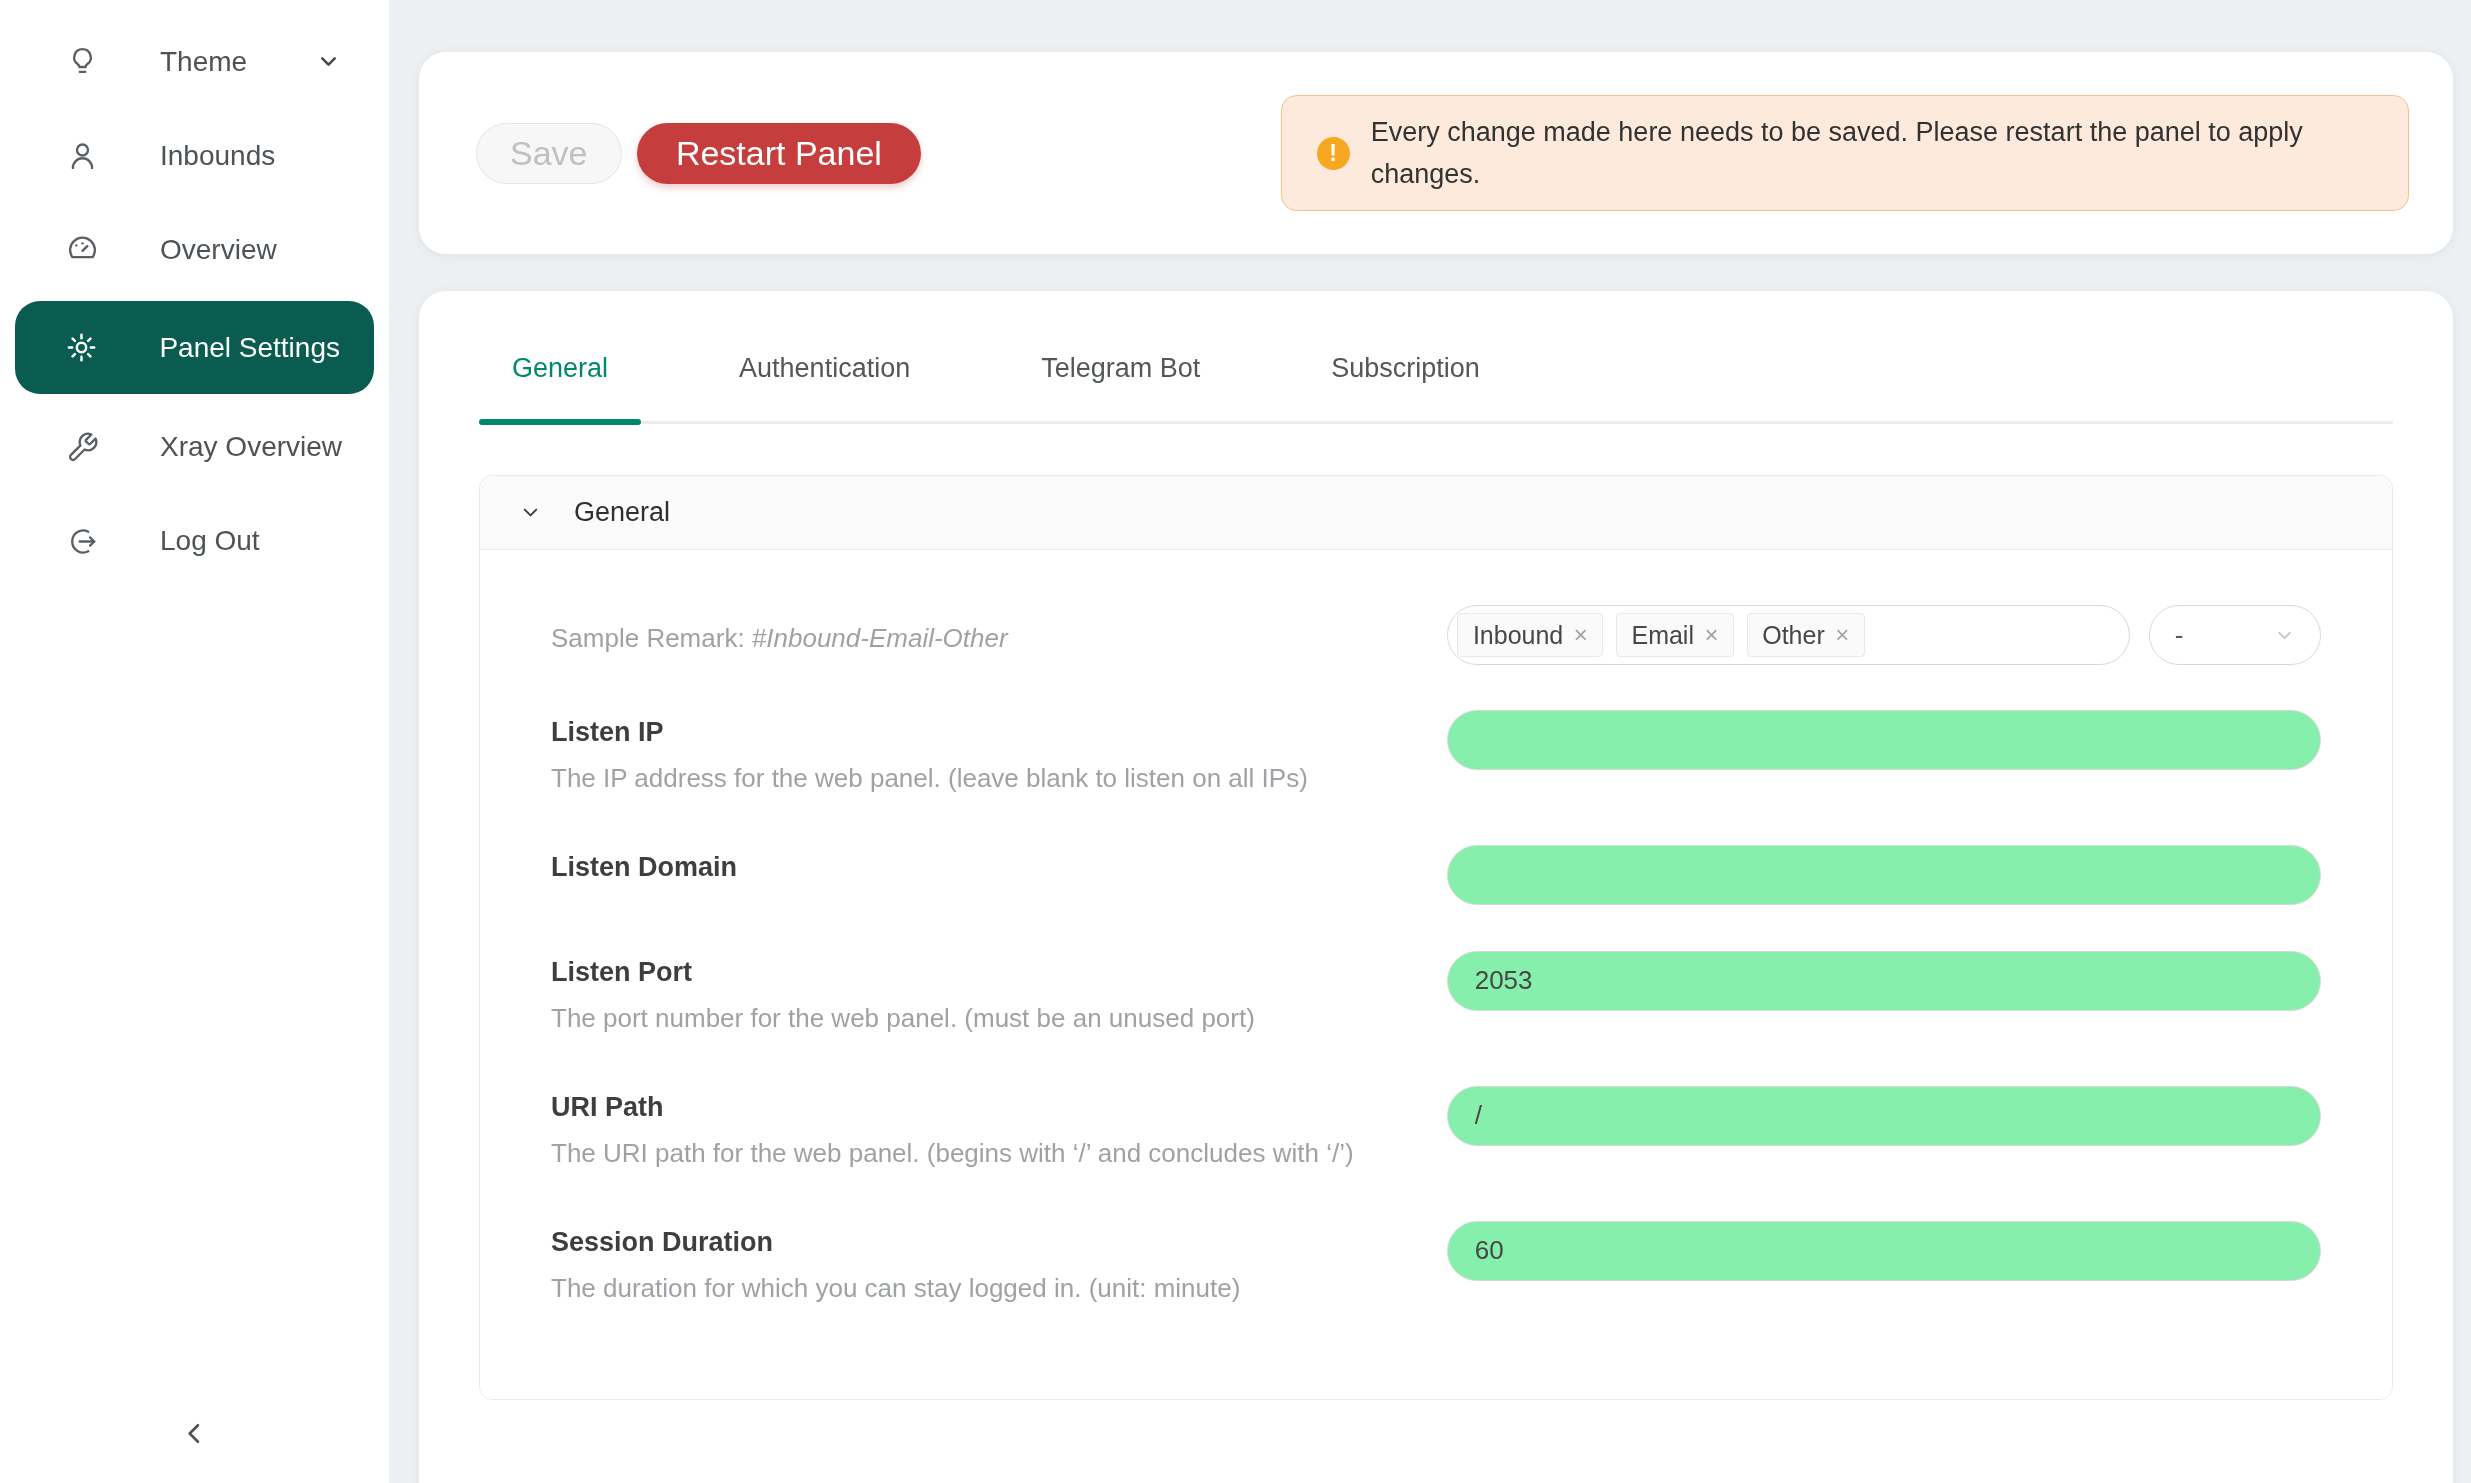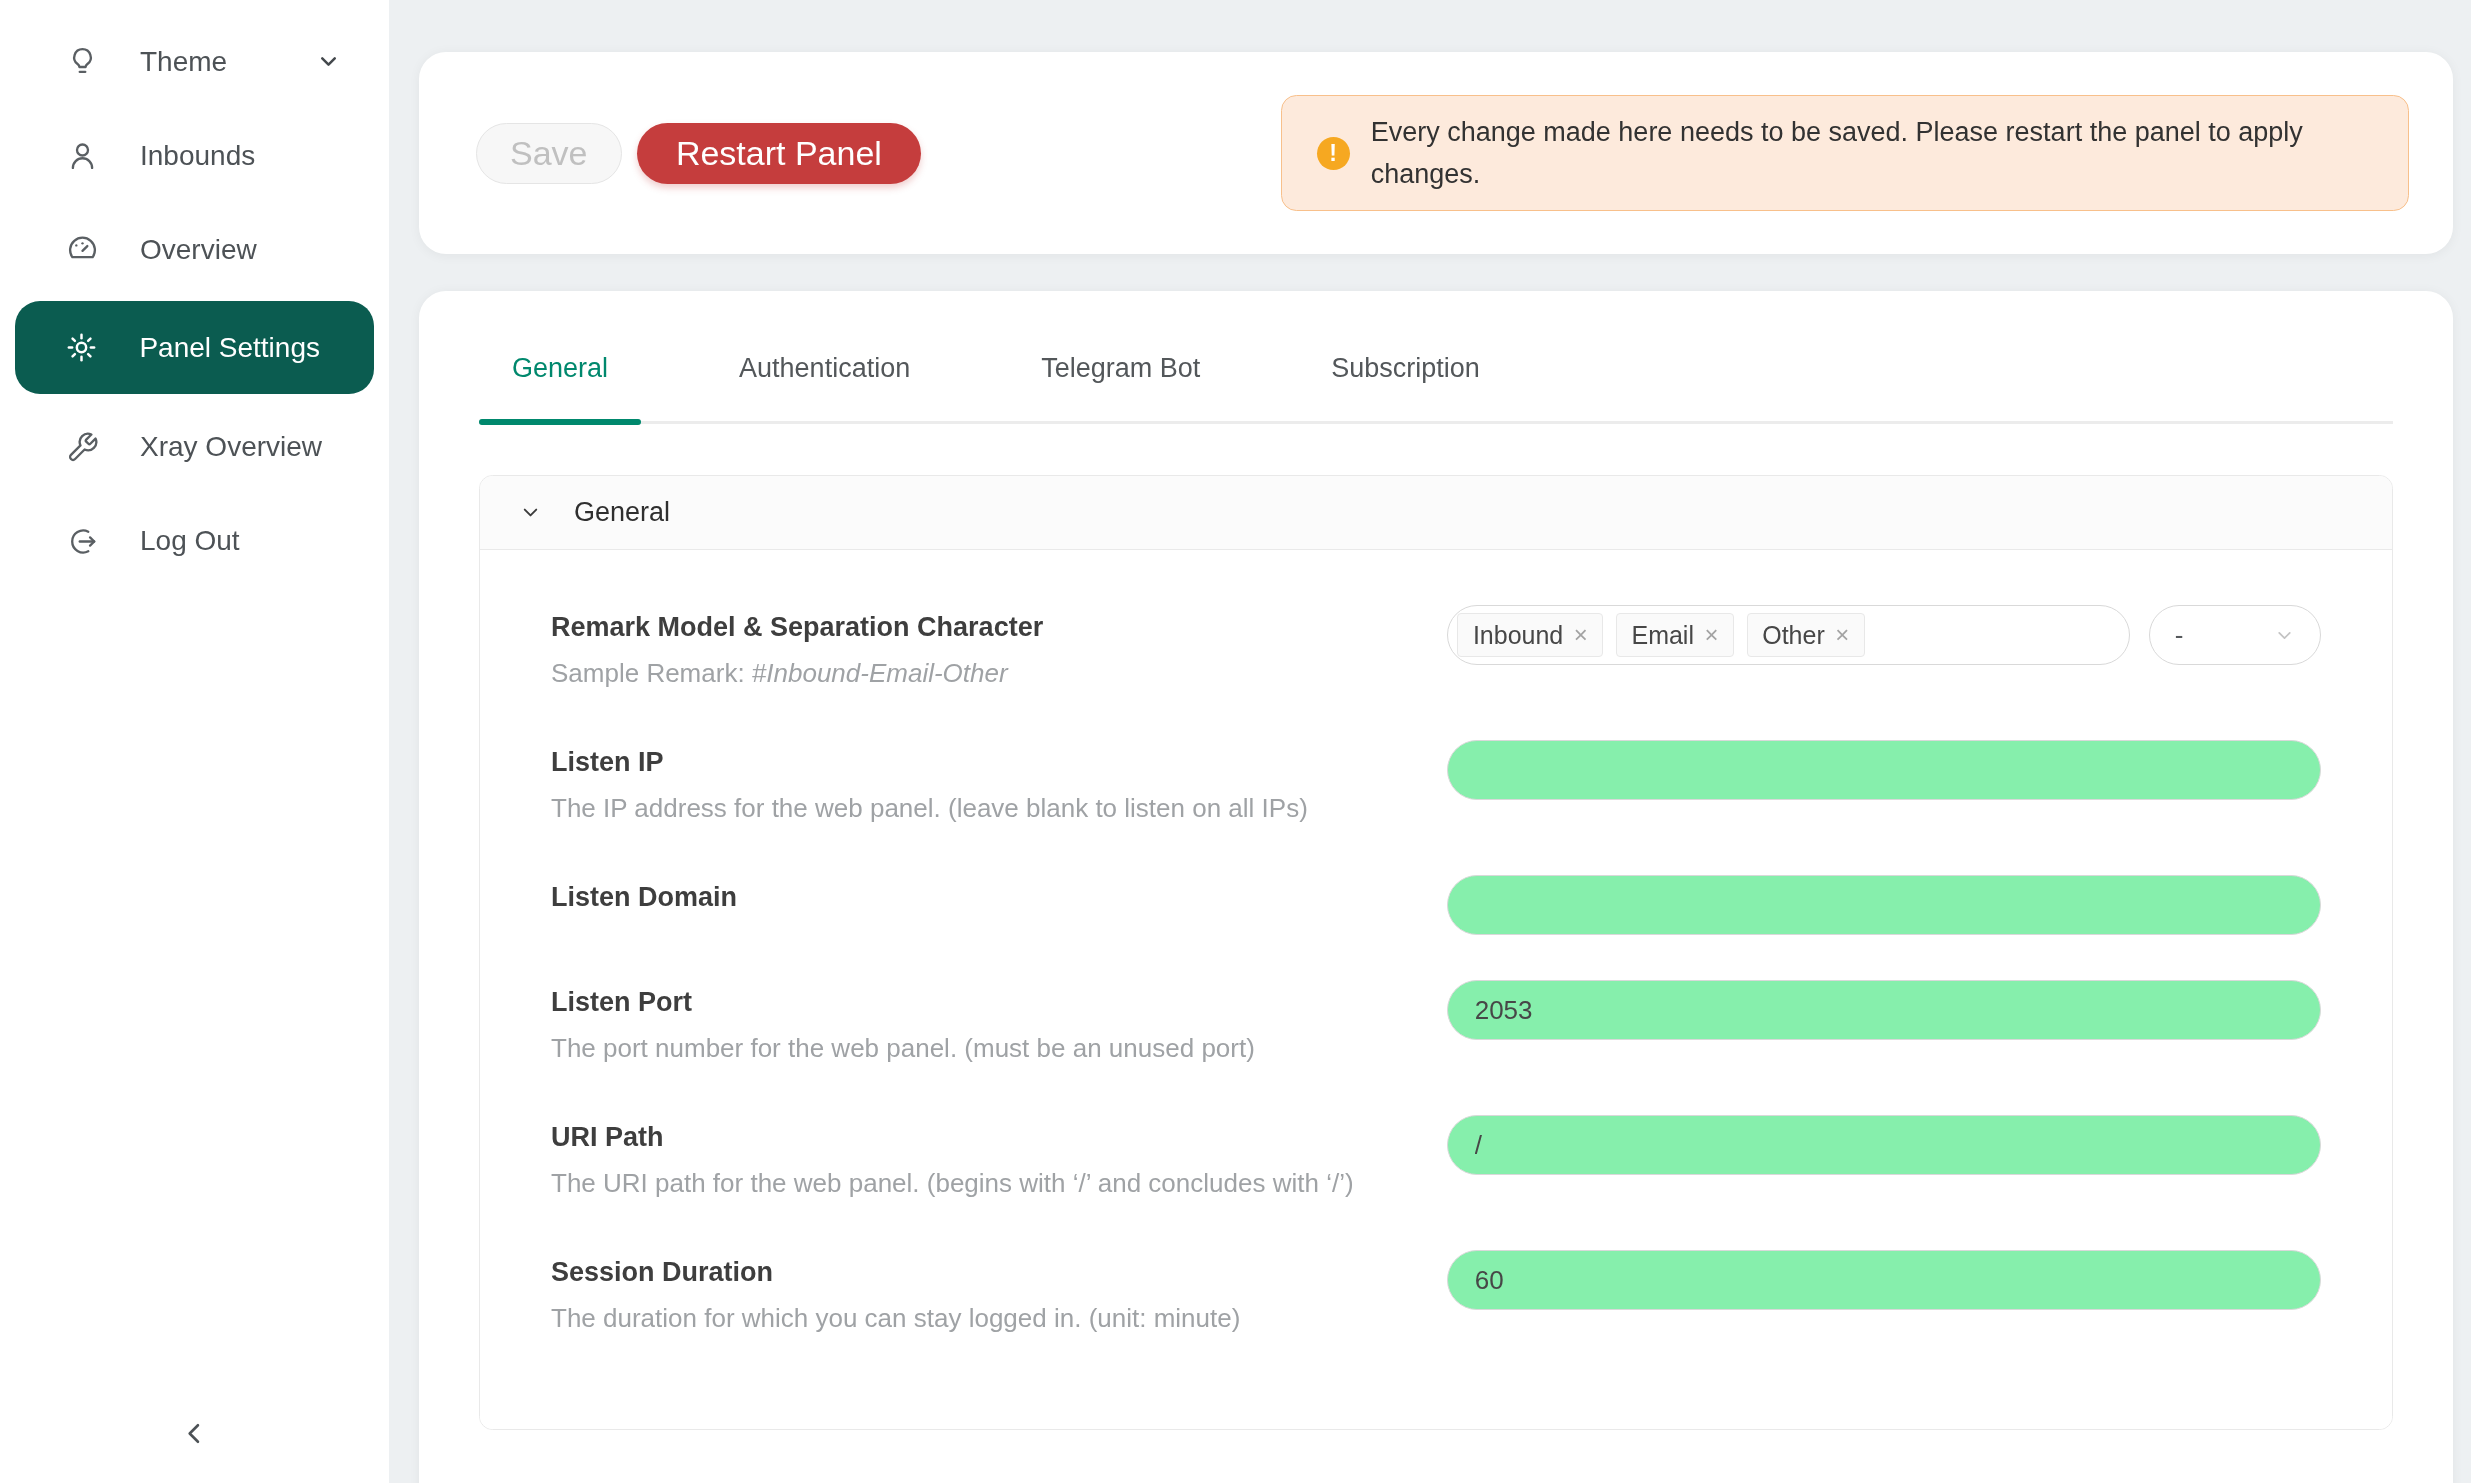--- a/index.html
+++ b/index.html
@@ -11,21 +11,21 @@
     display:flex;
   }
 
   
   .sidebar {
     width:389px; height:1483px; background:#ffffff; flex:0 0 389px;
     position:relative; padding-top:14.5px;
   }
   .nav-item {
     height:94px; display:flex; align-items:center;
-    padding-left:66px; gap:41px; cursor:pointer;
+    padding-left:66px; gap:61px; cursor:pointer;
     color:#4d5256; font-size:28px;
   }
   .nav-item .icon { width:33px; height:33px; display:flex; align-items:center; justify-content:center; color:#5a5f63; }
   .nav-item .icon svg { width:33px; height:33px; }
   .nav-item.active {
     margin:0 15.4px; padding-left:50px; height:93px; margin-top:4.8px; margin-bottom:5.8px;
     background:#0b5c50; border-radius:25px; color:#ffffff;
   }
   .nav-item.active .icon { color:#ffffff; }
   .nav-chevron { margin-left:auto; margin-right:48px; color:#43484c; display:flex; }
@@ -246,21 +246,20 @@
             <polyline points="6 9 12 15 18 9"></polyline>
           </svg>
         </span>
         <span class="section-title">General</span>
       </div>
 
       <div class="section-body">
 
         <div class="field-row">
           <div class="field-text">
-            <div class="field-label">Remark Model &amp; Separation Character</div>
             <div class="field-desc">
               <span>Sample Remark: </span><span class="italic">#Inbound-Email-Other</span>
             </div>
           </div>
           <div class="field-control remark-control">
             <div class="tags-box">
               <span class="tag">
                 <span class="tag-label">Inbound</span>
                 <span class="tag-close">×</span>
               </span>

